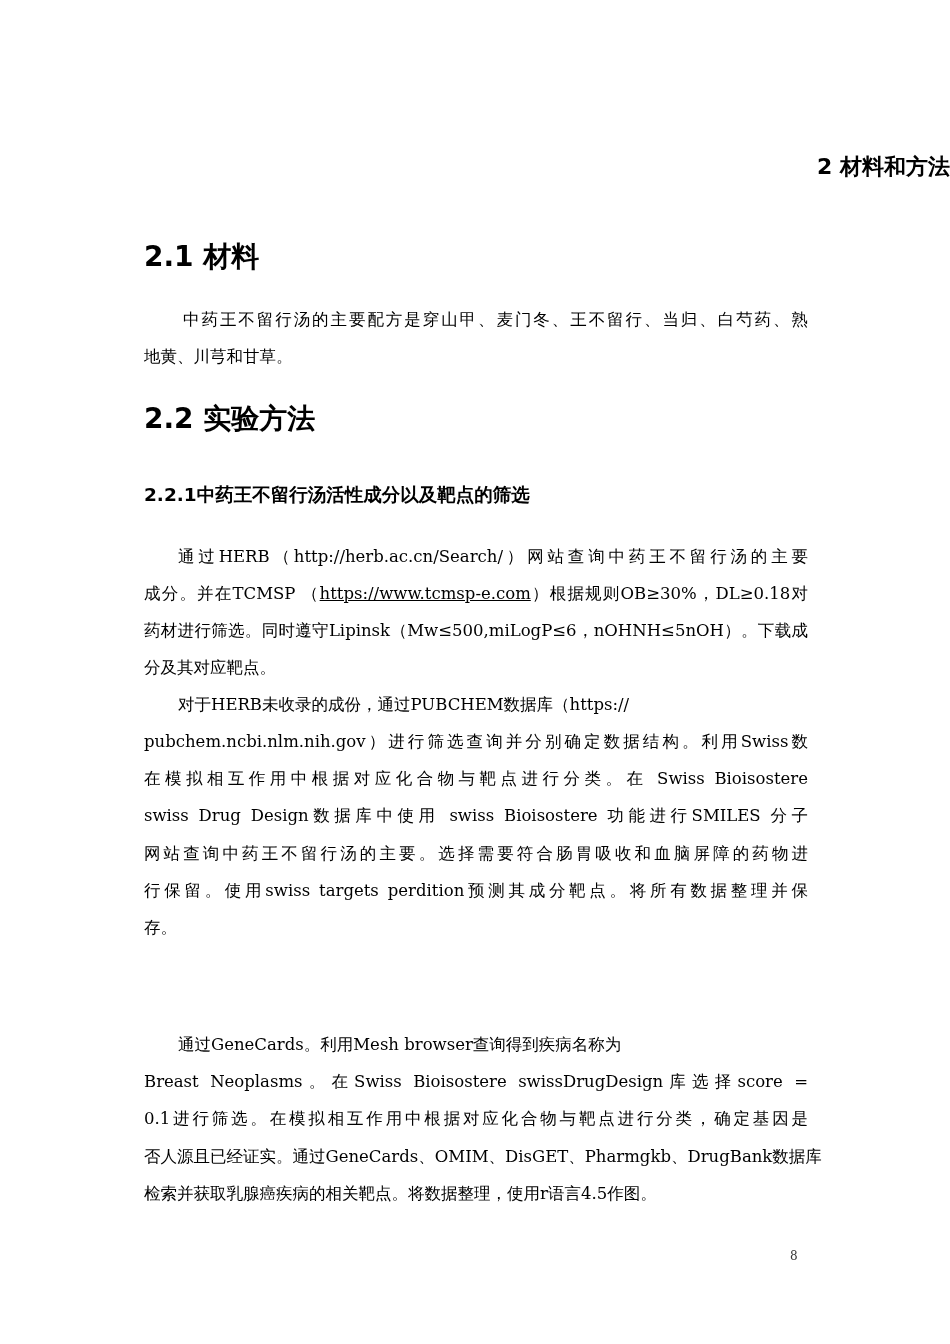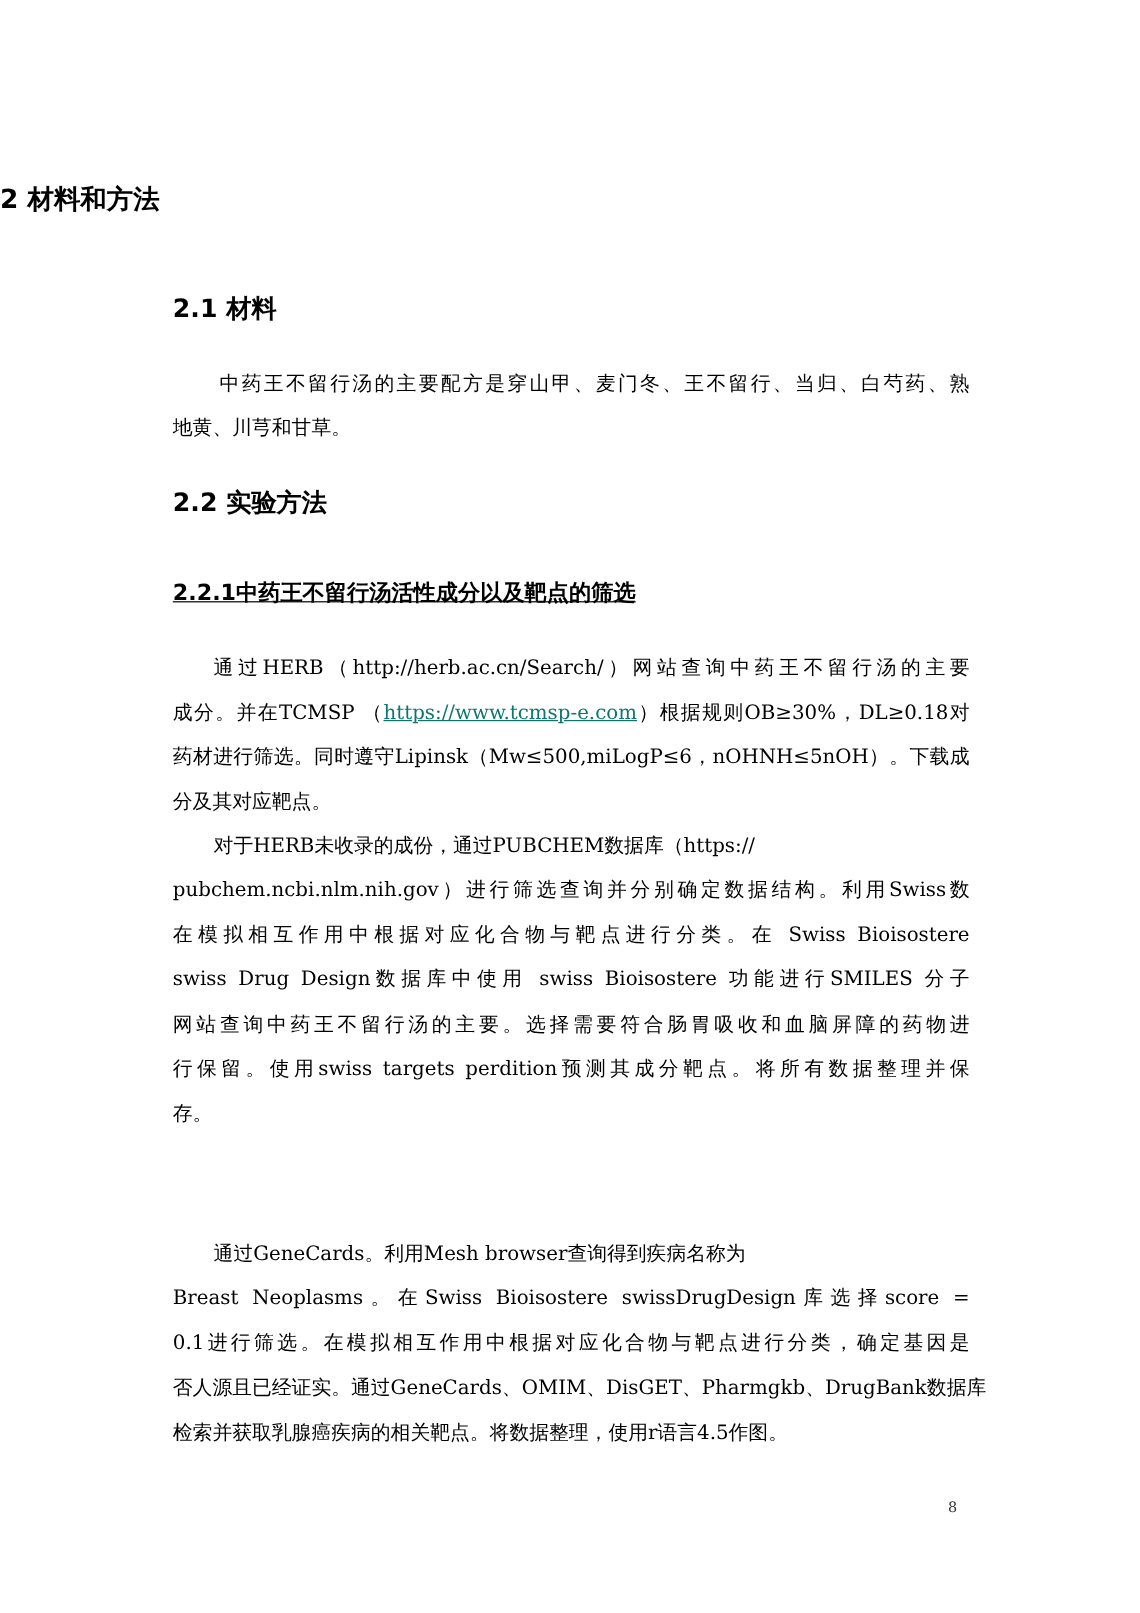--- a/index.html
+++ b/index.html
@@ -1,30 +1,30 @@
 <!DOCTYPE html>
 <html><head>
   <meta charset="utf-8">
   <style>
     html, body { margin: 0; padding: 0; background: #ffffff; }
     body { width: 950px; height: 1344px; position: relative; overflow: hidden;
            font-family: "DejaVu Serif", "Liberation Serif", serif; color: #000; }
     .page { position: absolute; left: 0; top: 0; width: 950px; height: 1344px; background: #fff; }
-    .h1 { position: absolute; left: 0; width: 950px; top: 152px; text-align: left;
+    .h1 { position: absolute; left: 0; width: 950px; top: 152px; text-align: right;
           font-family: "DejaVu Sans", "Liberation Sans", sans-serif; font-weight: bold; font-size: 22px; line-height: 30px; }
     .h2 { position: absolute; left: 144px; font-family: "DejaVu Sans", "Liberation Sans", sans-serif;
-          font-weight: bold; font-size: 21px; line-height: 30px; white-space: nowrap; }
+          font-weight: bold; font-size: 28px; line-height: 30px; white-space: nowrap; }
     .h3 { position: absolute; left: 144px; font-family: "DejaVu Sans", "Liberation Sans", sans-serif;
-          font-weight: bold; font-size: 18.5px; line-height: 26px; white-space: nowrap; text-decoration: underline; }
+          font-weight: bold; font-size: 18.5px; line-height: 26px; white-space: nowrap; }
     .line { position: absolute; left: 144px; width: 664px; font-size: 16.5px; line-height: 24px;
             white-space: nowrap; text-align: justify; text-align-last: justify; letter-spacing: 0px; }
     .line.last { text-align-last: left; }
     .line.indent { left: 178px; width: 630px; }
     .line.indent-short { left: 183px; width: 625px; }
-    .link { color: #0f766e; text-decoration: underline; }
+    .link { color: #000000; text-decoration: underline; }
     .pagenum { position: absolute; left: 790px; top: 1248px; font-size: 12px; line-height: 16px;
                font-family: "DejaVu Serif", "Liberation Serif", serif; color: #333; }
   </style>
 </head>
 <body>
 
 <div class="page">
 
   <div class="h1">2   材料和方法</div>
 

